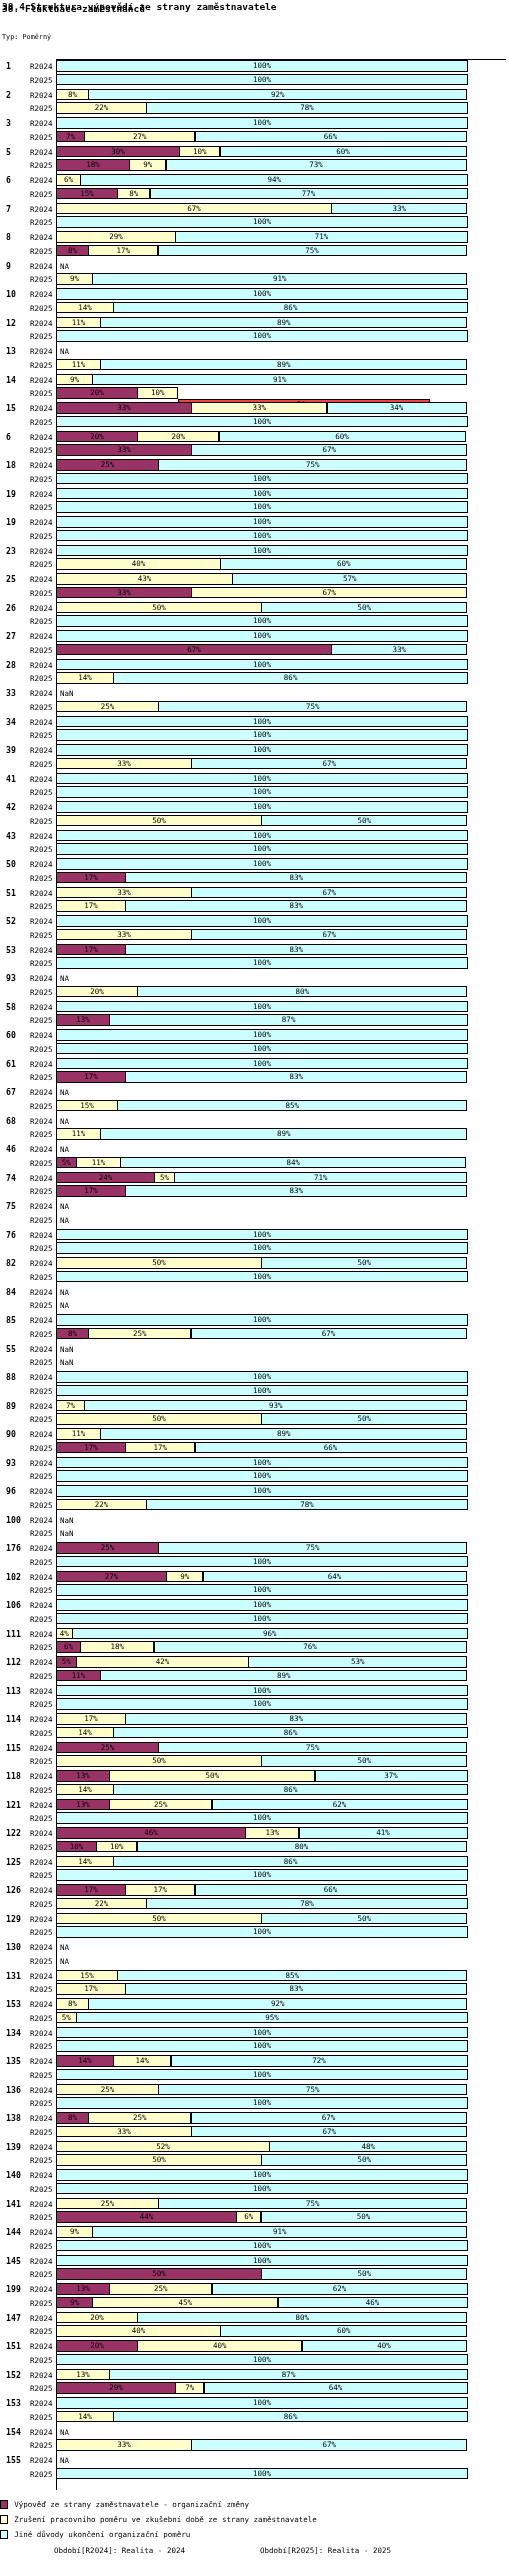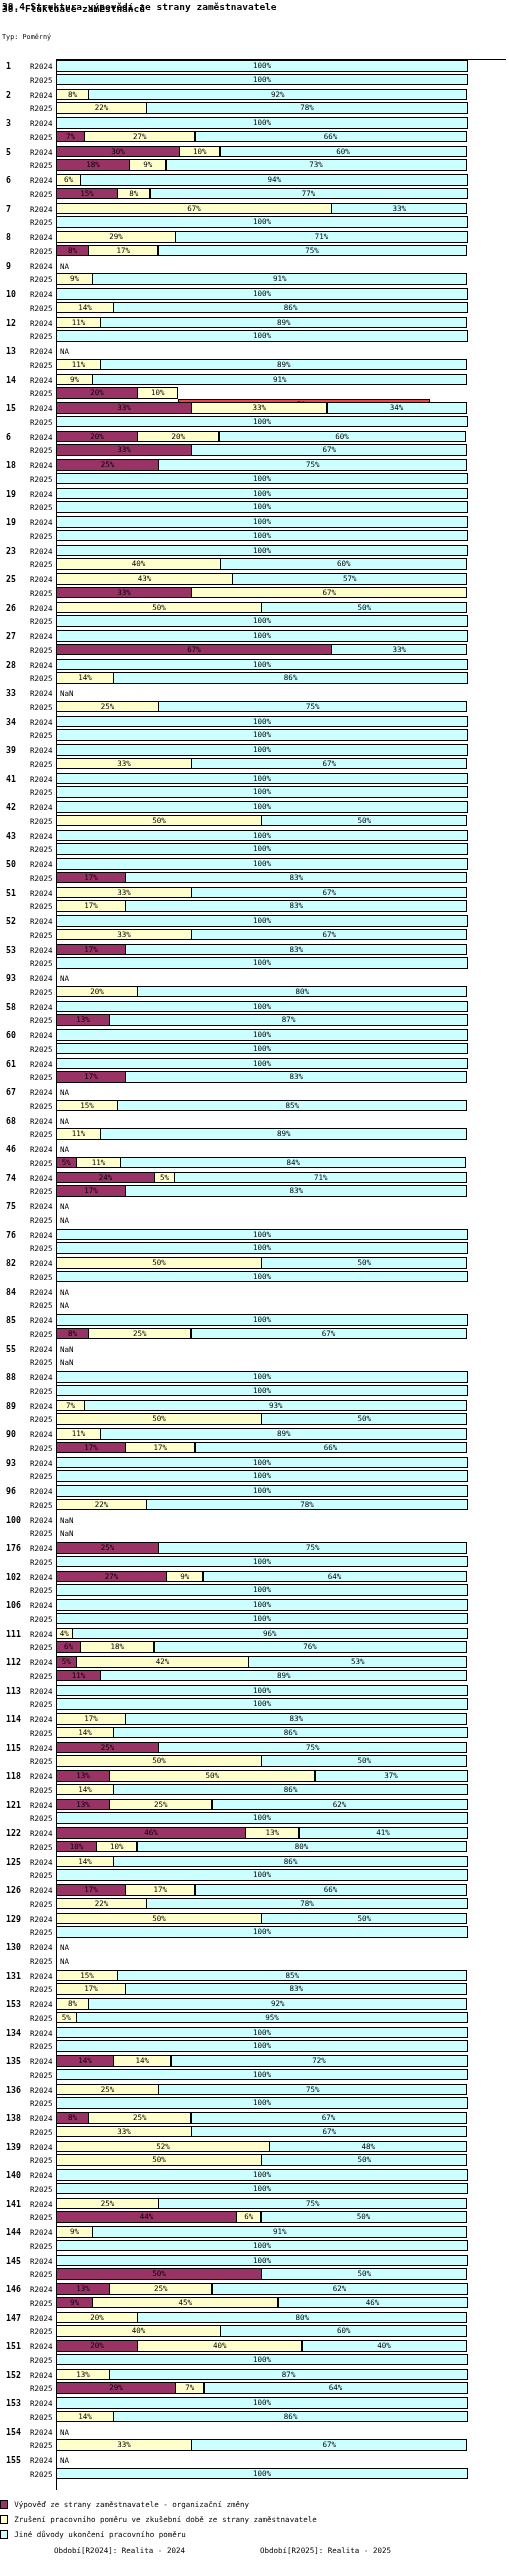--- a/index.html
+++ b/index.html
@@ -1275,21 +1275,21 @@
         <div class="bar-row r2">
           <div class="ser">R2025</div>
           <div class="area">
             <div class="seg" style="width: 206px; background: rgb(153, 51, 102);">50%</div>
             <div class="seg" style="width: 206px; background: rgb(204, 255, 255);">50%</div>
           </div>
         </div>
       </div>
       <div class="group">
         <div class="bar-row">
-          <div class="num">146</div>
+          <div class="num">199</div>
           <div class="ser">R2024</div>
           <div class="area">
             <div class="seg" style="width: 54px; background: rgb(153, 51, 102);">13%</div>
             <div class="seg" style="width: 103px; background: rgb(255, 255, 204);">25%</div>
             <div class="seg" style="width: 256px; background: rgb(204, 255, 255);">62%</div>
           </div>
         </div>
         <div class="bar-row r2">
           <div class="ser">R2025</div>
           <div class="area">
@@ -1399,19 +1399,19 @@
   <div class="legend-item li0">
     <span class="sw" style="background: rgb(153, 51, 102);"></span>
     <span class="lab">Výpověď ze strany zaměstnavatele - organizační změny</span>
   </div>
   <div class="legend-item li1">
     <span class="sw" style="background: rgb(255, 255, 204);"></span>
     <span class="lab">Zrušení pracovního poměru ve zkušební době ze strany zaměstnavatele</span>
   </div>
   <div class="legend-item li2">
     <span class="sw" style="background: rgb(204, 255, 255);"></span>
-    <span class="lab">Jiné důvody ukončení pracovního poměru</span>
+    <span class="lab">Jiné důvody ukončení organizační poměru</span>
   </div>
 
   <div class="footer-left">Období[R2024]: Realita - 2024</div>
   <div class="footer-right">Období[R2025]: Realita - 2025</div>
 </div>
 
 
 </body></html>

